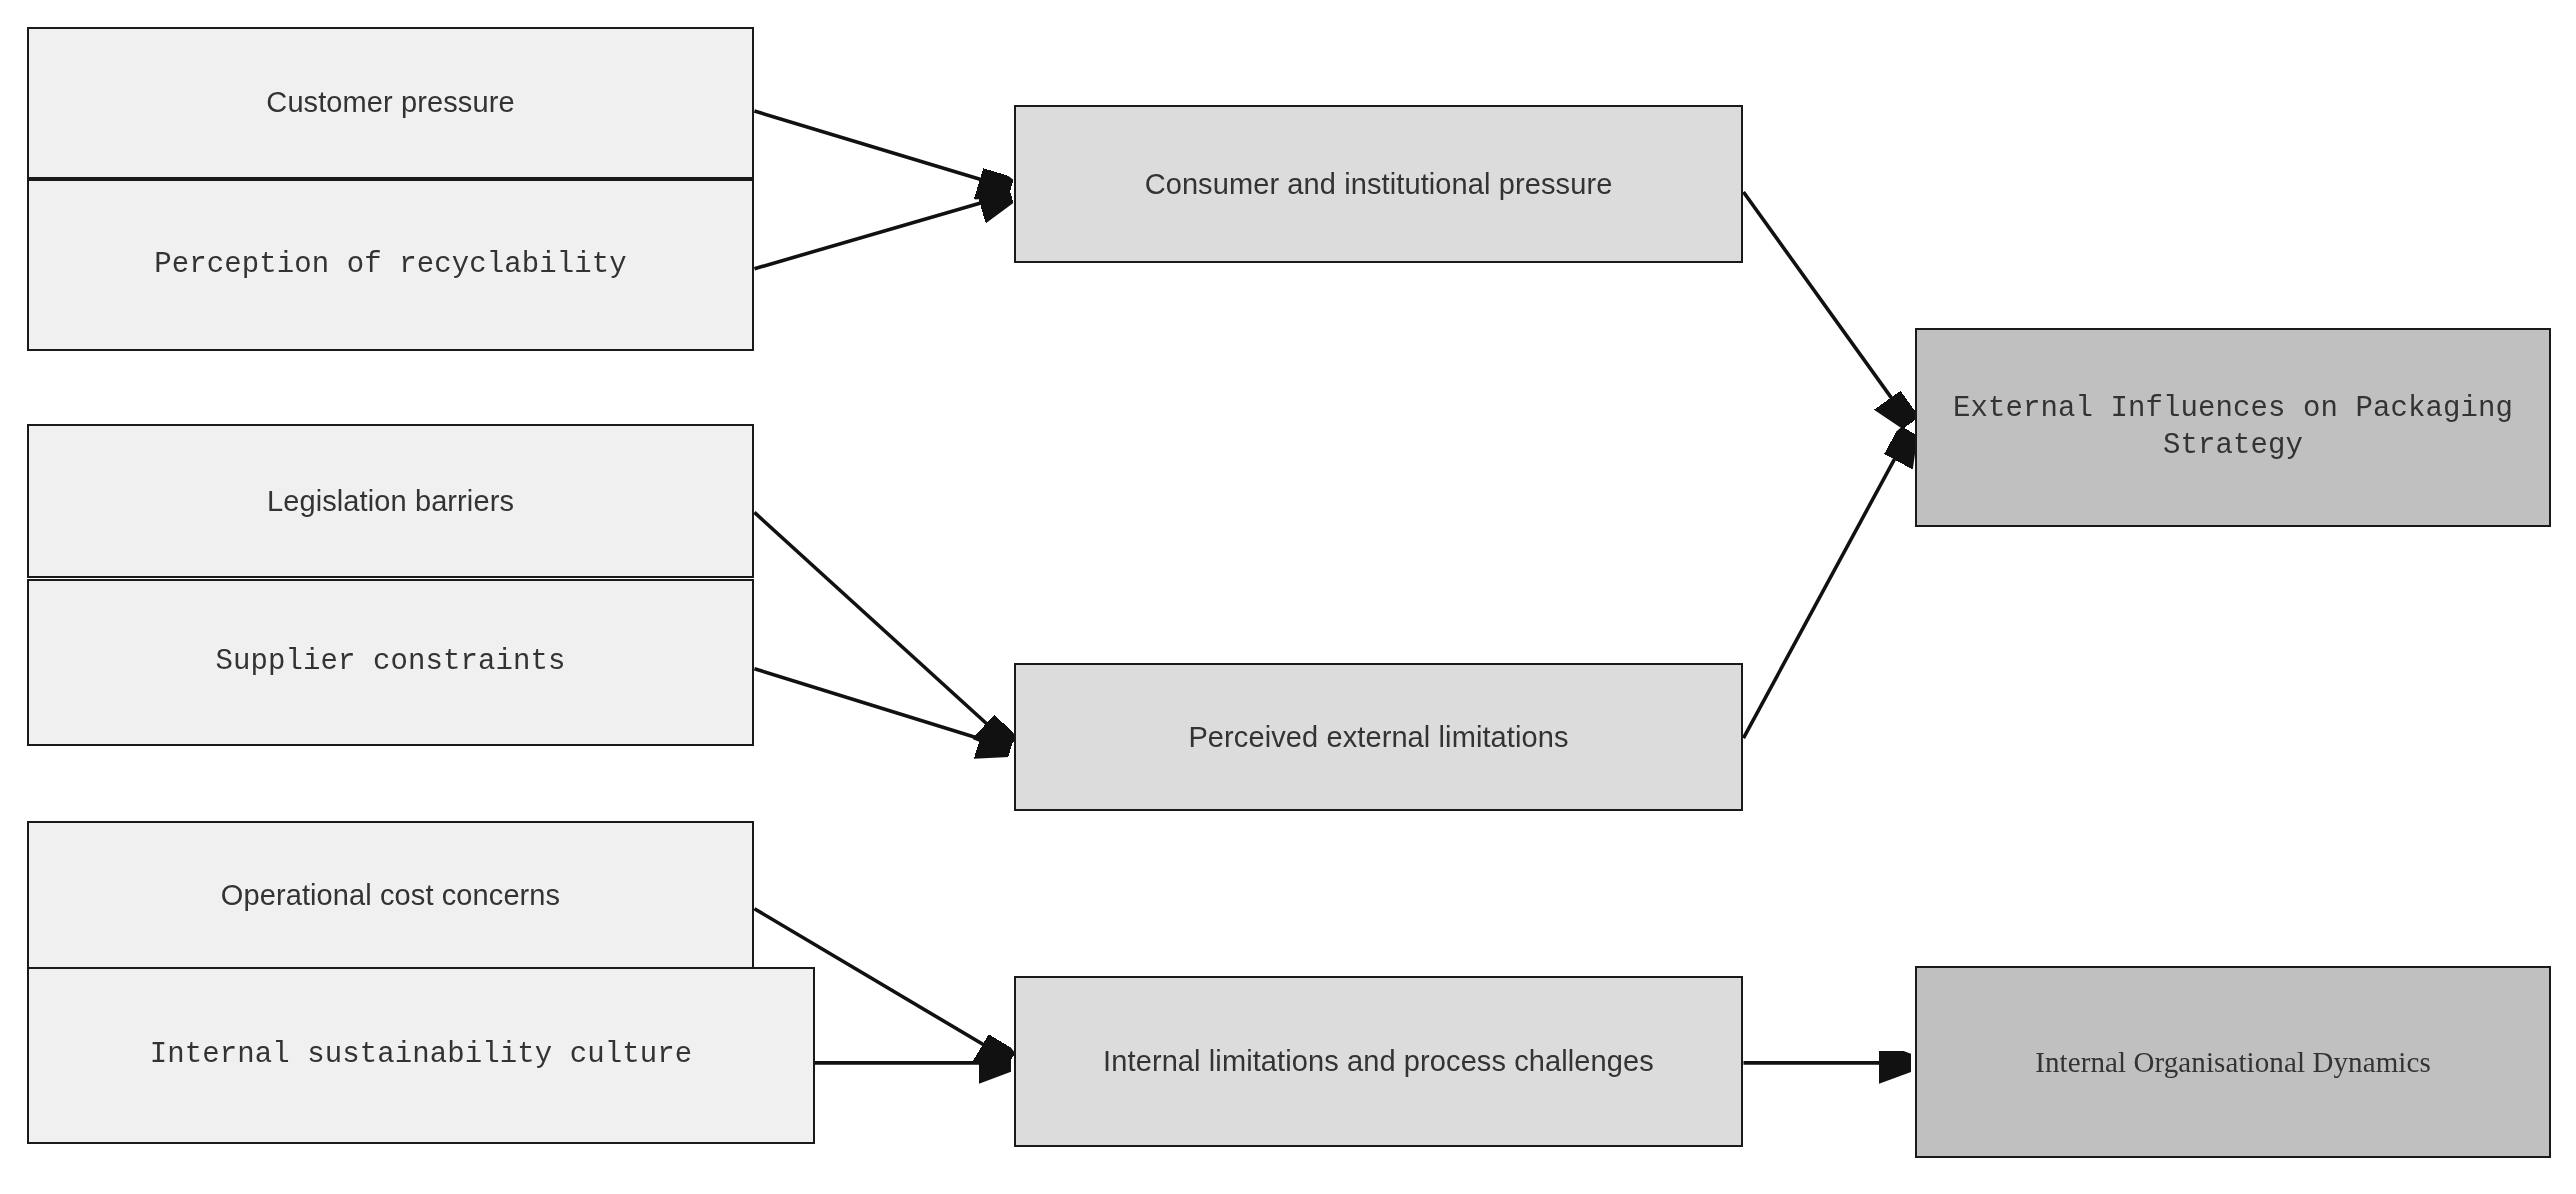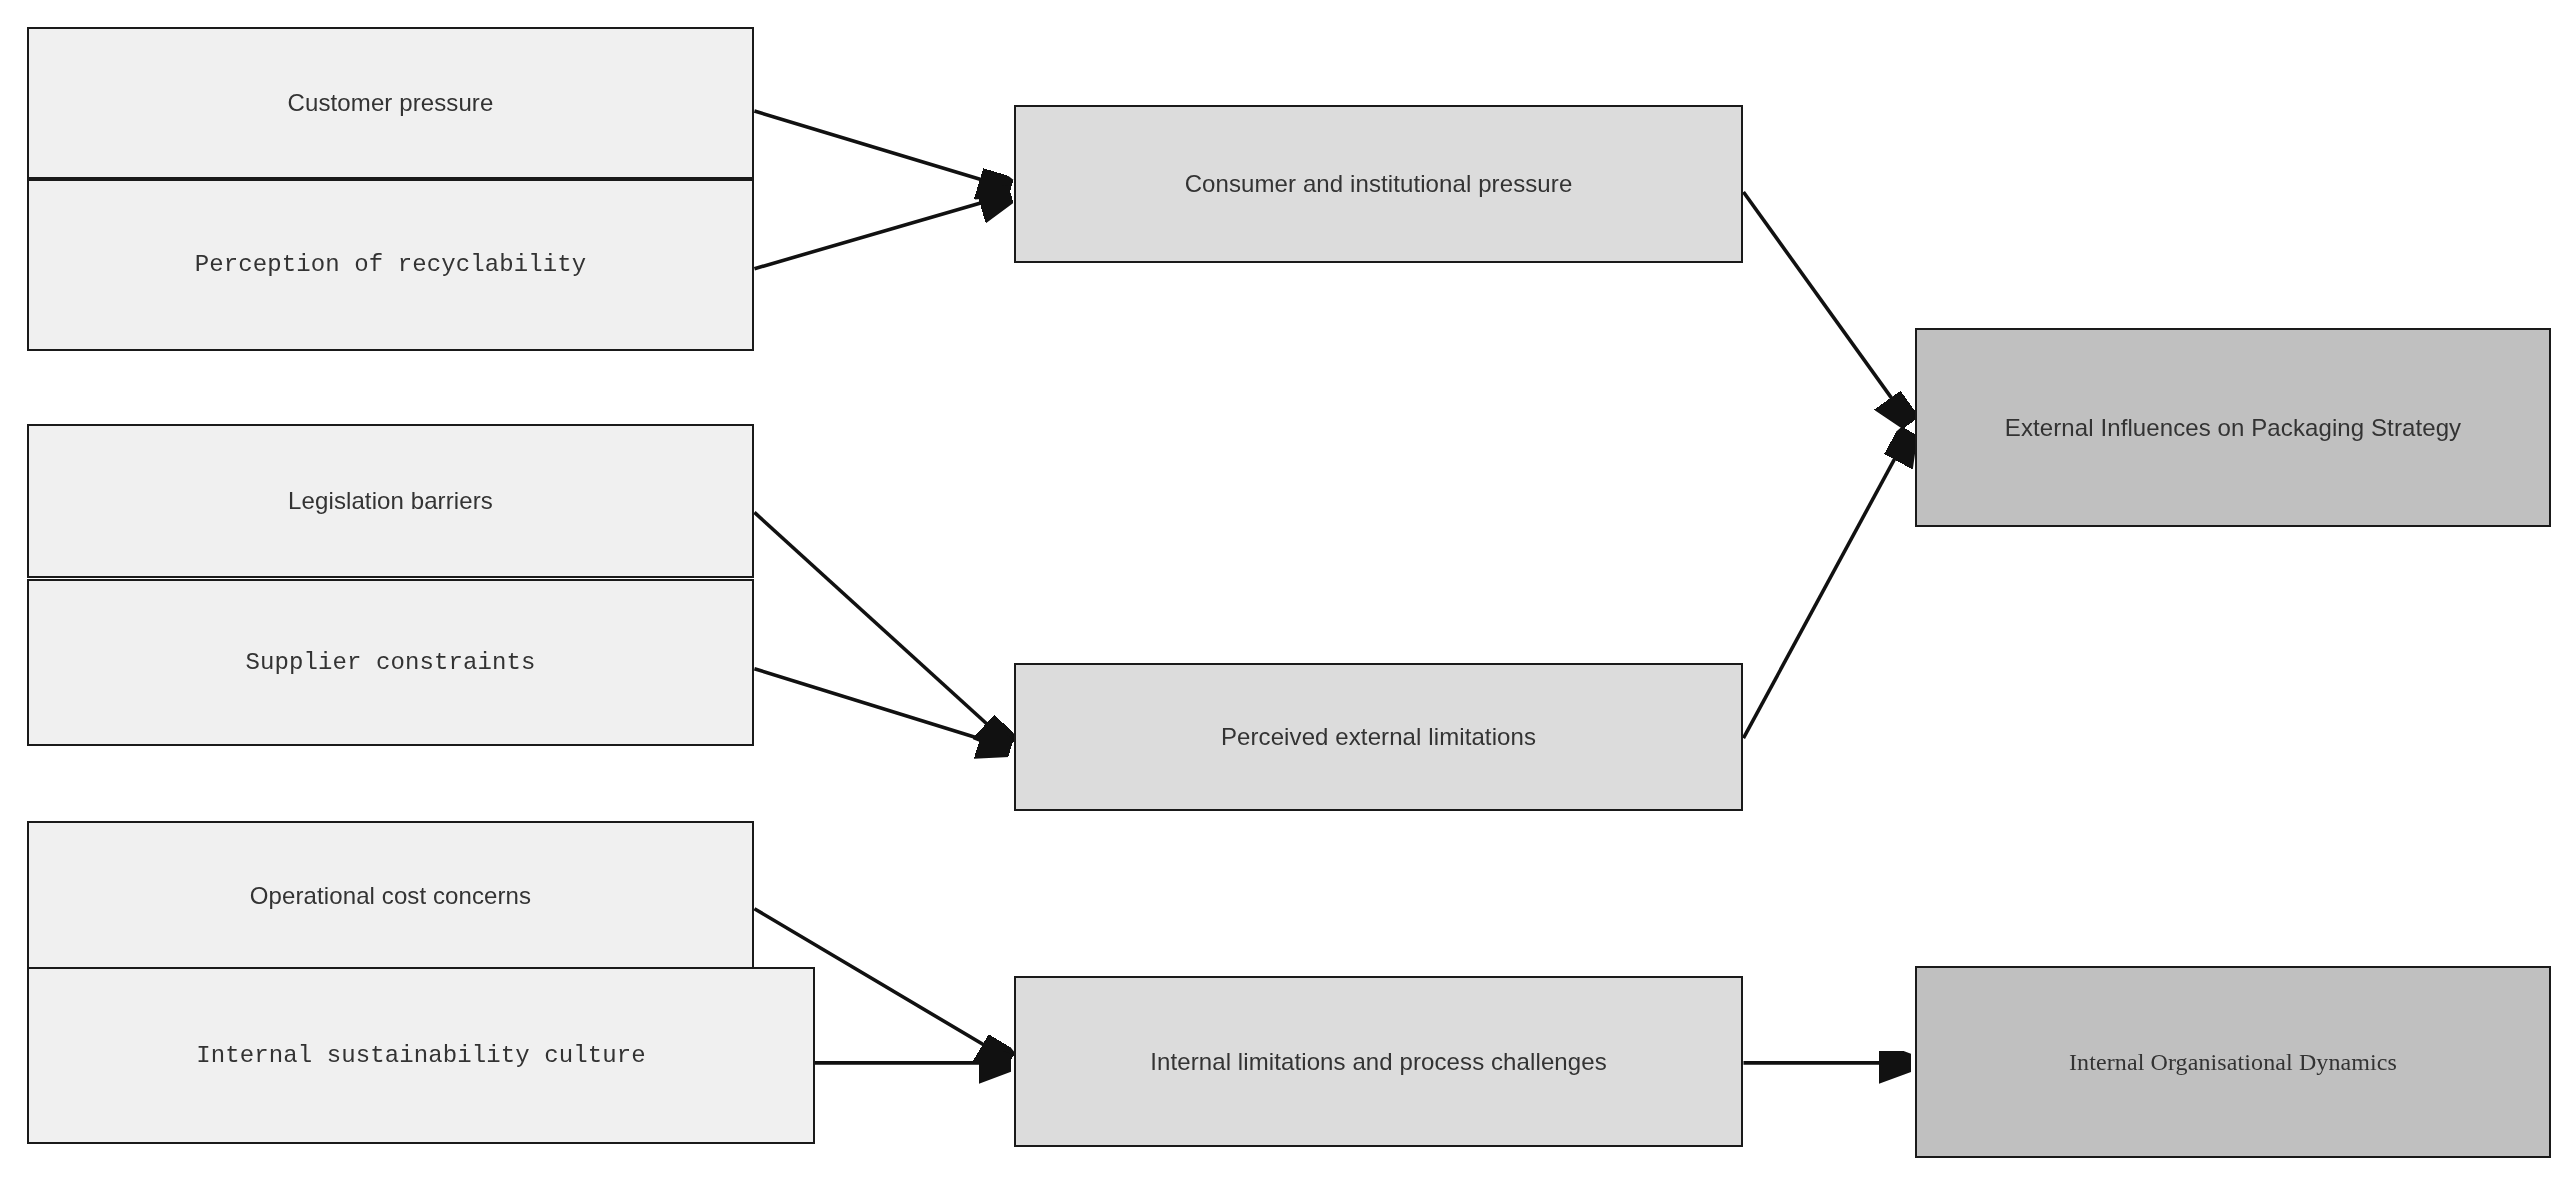--- a/index.html
+++ b/index.html
@@ -19,21 +19,21 @@
   }
   .node {
     position: absolute;
     box-sizing: border-box;
     border: 2.2px solid #1a1a1a;
     display: flex;
     align-items: center;
     justify-content: center;
     text-align: center;
     color: #333333;
-    font-size: 24px;
+    font-size: 29px;
     line-height: 1.25;
     letter-spacing: 0.1px;
     padding: 4.3px 13px;
   }
   .node.level-1 { background: #f0f0f0; }
   .node.level-2 { background: #dcdcdc; }
   .node.level-3 { background: #c0c0c0; }
   
   .node.stack-lower { border-top: 2.2px solid #1a1a1a; font-family: Liberation Mono, monospace; }
 
@@ -97,21 +97,21 @@
   <div class="node level-2" style="left: 1014px; top: 105px; width: 729px; height: 158px; text-align: right;">
     <span>Consumer and institutional pressure</span>
   </div>
   <div class="node level-2" style="left: 1014px; top: 663px; width: 729px; height: 148px;">
     <span>Perceived external limitations</span>
   </div>
   <div class="node level-2" style="left: 1014px; top: 976px; width: 729px; height: 171px;">
     <span>Internal limitations and process challenges</span>
   </div>
 
-  <div class="node level-3" style="left: 1915px; top: 328px; width: 636px; height: 199px;">
+  <div class="node level-3" style="left: 1915px; top: 328px; width: 636px; height: 199px; font-family: Liberation Mono, monospace;">
     <span>External Influences on Packaging Strategy</span>
   </div>
   <div class="node level-3" style="left: 1915px; top: 966px; width: 636px; height: 192px; font-family: Liberation Serif, serif;">
     <span>Internal Organisational Dynamics</span>
   </div>
 
 </div>
 
 
 </body></html>

